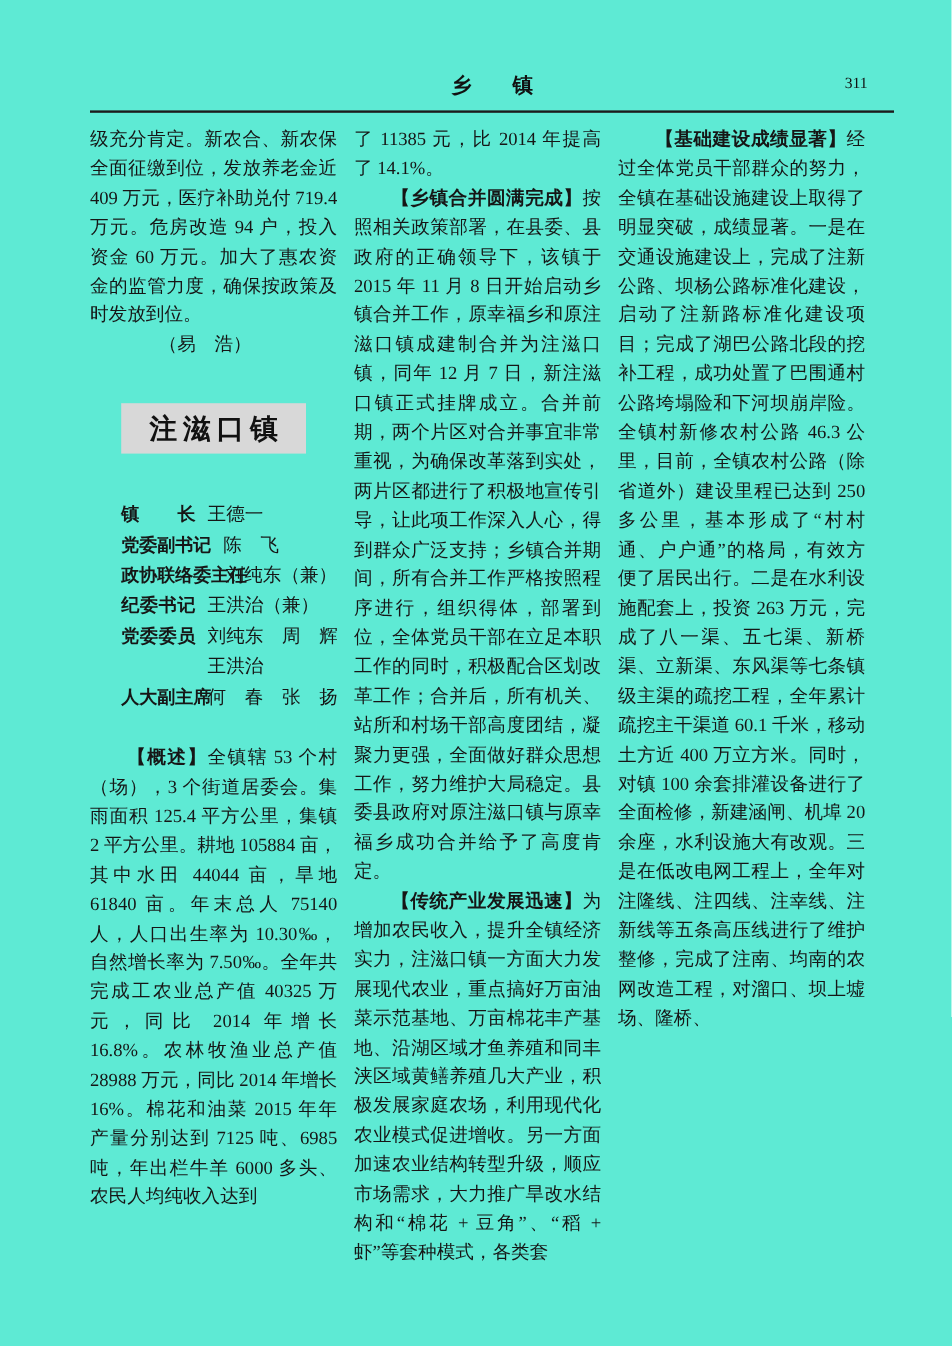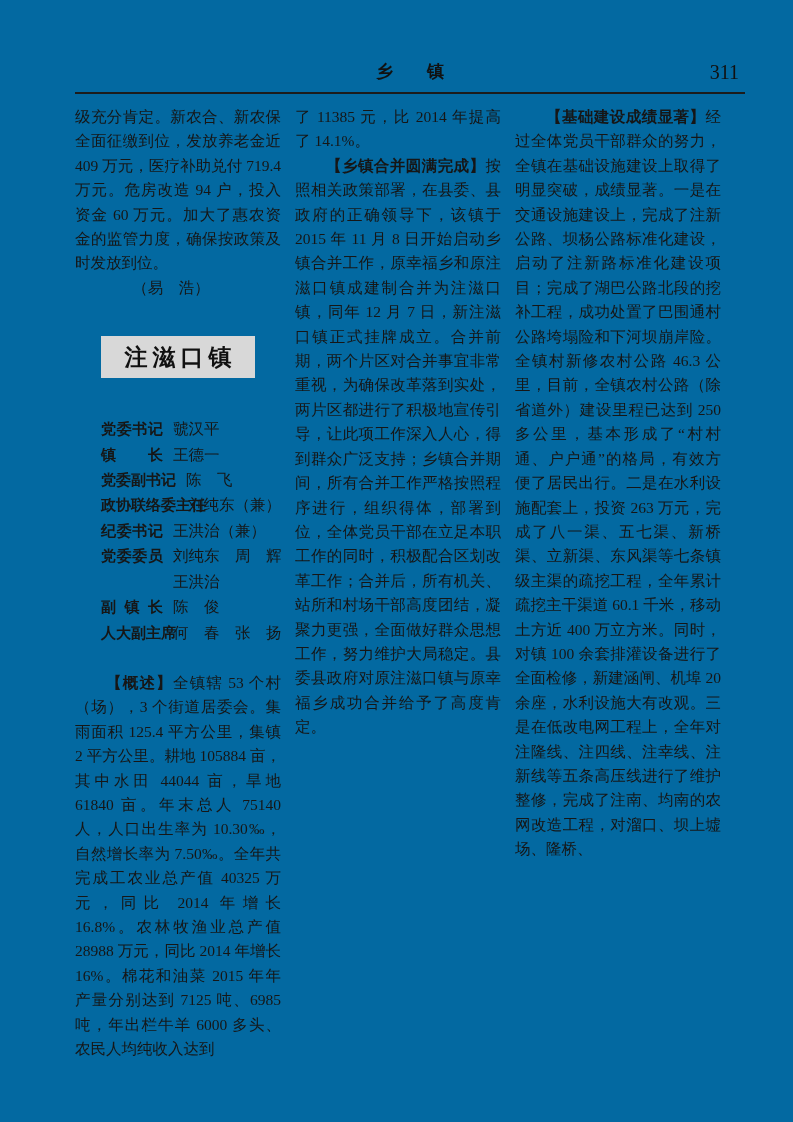--- a/index.html
+++ b/index.html
@@ -1,36 +1,36 @@
 <!DOCTYPE html>
 <html><head>
 <meta charset="utf-8">
 <style>
   html,body{margin:0;padding:0;background:#ffffff;}
   .page{
     position:relative;
     width:793px;height:1122px;
-    background:#0369a1;
+    background:#5eead4;
     box-sizing:border-box;
     padding:58px 48px 0 75px;
     font-family:"Liberation Serif","DejaVu Serif",serif;
     color:#161616;
     overflow:hidden;
   }
   
   .pg-header{position:relative;height:34px;}
   .hdr-title{
     position:absolute;left:0;right:0;top:2px;
     text-align:center;
     font-family:"Liberation Sans","DejaVu Sans",sans-serif;
     font-weight:bold;font-size:17px;color:#111;
   }
   .hdr-page{
-    position:absolute;right:6px;top:3px;
-    font-size:20px;color:#111;text-align:right;
+    position:absolute;right:22px;top:3px;
+    font-size:13px;color:#111;text-align:right;
   }
   .rule{border-top:2px solid #1c1c1c;height:0;}
   
   .columns{display:flex;gap:14px;margin-top:11px;}
   .col{width:206px;flex:0 0 206px;}
   p.body{
     margin:0;
     font-size:15.5px;
     line-height:24.4px;
     text-align:justify;
@@ -89,24 +89,20 @@
     <section class="col">
       <p class="body">级充分肯定。新农合、新农保全面征缴到位，发放养老金近 409 万元，医疗补助兑付 719.4 万元。危房改造 94 户，投入资金 60 万元。加大了惠农资金的监管力度，确保按政策及时发放到位。</p>
       <p class="byline">（易　浩）</p>
 
       <div class="town-box">
         <span>注滋口镇</span>
       </div>
 
       <div class="roster">
         <div class="r-row">
-          <span class="r-title">党委书记</span>
-          <span class="r-name">虢汉平</span>
-        </div>
-        <div class="r-row">
           <span class="r-title">镇长</span>
           <span class="r-name">王德一</span>
         </div>
         <div class="r-row">
           <span class="r-title">党委副书记</span>
           <span class="r-name">陈　飞</span>
         </div>
         <div class="r-row">
           <span class="r-title">政协联络委主任</span>
           <span class="r-name">刘纯东（兼）</span>
@@ -117,35 +113,32 @@
         </div>
         <div class="r-row">
           <span class="r-title">党委委员</span>
           <span class="r-name">刘纯东　周　辉</span>
         </div>
         <div class="r-row">
           <span class="r-title"></span>
           <span class="r-name">王洪治</span>
         </div>
         <div class="r-row">
-          <span class="r-title">副镇长</span>
-          <span class="r-name">陈　俊</span>
-        </div>
-        <div class="r-row">
           <span class="r-title">人大副主席</span>
           <span class="r-name">何　春　张　扬</span>
         </div>
       </div>
 
       <p class="body indent"><span class="head">【概述】</span><span>全镇辖 53 个村（场），3 个街道居委会。集雨面积 125.4 平方公里，集镇 2 平方公里。耕地 105884 亩，其中水田 44044 亩，旱地 61840 亩。年末总人 75140 人，人口出生率为 10.30‰，自然增长率为 7.50‰。全年共完成工农业总产值 40325 万元，同比 2014 年增长 16.8%。农林牧渔业总产值 28988 万元，同比 2014 年增长 16%。棉花和油菜 2015 年年产量分别达到 7125 吨、6985 吨，年出栏牛羊 6000 多头、农民人均纯收入达到</span></p>
     </section>
 
     <section class="col">
       <p class="body">了 11385 元，比 2014 年提高了 14.1%。</p>
       <p class="body indent"><span class="head">【乡镇合并圆满完成】</span><span>按照相关政策部署，在县委、县政府的正确领导下，该镇于 2015 年 11 月 8 日开始启动乡镇合并工作，原幸福乡和原注滋口镇成建制合并为注滋口镇，同年 12 月 7 日，新注滋口镇正式挂牌成立。合并前期，两个片区对合并事宜非常重视，为确保改革落到实处，两片区都进行了积极地宣传引导，让此项工作深入人心，得到群众广泛支持；乡镇合并期间，所有合并工作严格按照程序进行，组织得体，部署到位，全体党员干部在立足本职工作的同时，积极配合区划改革工作；合并后，所有机关、站所和村场干部高度团结，凝聚力更强，全面做好群众思想工作，努力维护大局稳定。县委县政府对原注滋口镇与原幸福乡成功合并给予了高度肯定。</span></p>
+      <p class="body indent"><span class="head">【传统产业发展迅速】</span><span>为增加农民收入，提升全镇经济实力，注滋口镇一方面大力发展现代农业，重点搞好万亩油菜示范基地、万亩棉花丰产基地、沿湖区域才鱼养殖和同丰浃区域黄鳝养殖几大产业，积极发展家庭农场，利用现代化农业模式促进增收。另一方面加速农业结构转型升级，顺应市场需求，大力推广旱改水结构和“棉花 + 豆角”、“稻 + 虾”等套种模式，各类套</span></p>
     </section>
 
     <section class="col">
       <p class="body indent"><span class="head">【基础建设成绩显著】</span><span>经过全体党员干部群众的努力，全镇在基础设施建设上取得了明显突破，成绩显著。一是在交通设施建设上，完成了注新公路、坝杨公路标准化建设，启动了注新路标准化建设项目；完成了湖巴公路北段的挖补工程，成功处置了巴围通村公路垮塌险和下河坝崩岸险。全镇村新修农村公路 46.3 公里，目前，全镇农村公路（除省道外）建设里程已达到 250 多公里，基本形成了“村村通、户户通”的格局，有效方便了居民出行。二是在水利设施配套上，投资 263 万元，完成了八一渠、五七渠、新桥渠、立新渠、东风渠等七条镇级主渠的疏挖工程，全年累计疏挖主干渠道 60.1 千米，移动土方近 400 万立方米。同时，对镇 100 余套排灌设备进行了全面检修，新建涵闸、机埠 20 余座，水利设施大有改观。三是在低改电网工程上，全年对注隆线、注四线、注幸线、注新线等五条高压线进行了维护整修，完成了注南、均南的农网改造工程，对溜口、坝上墟场、隆桥、</span></p>
     </section>
 
   </main>
 </div>
 
 </body></html>

